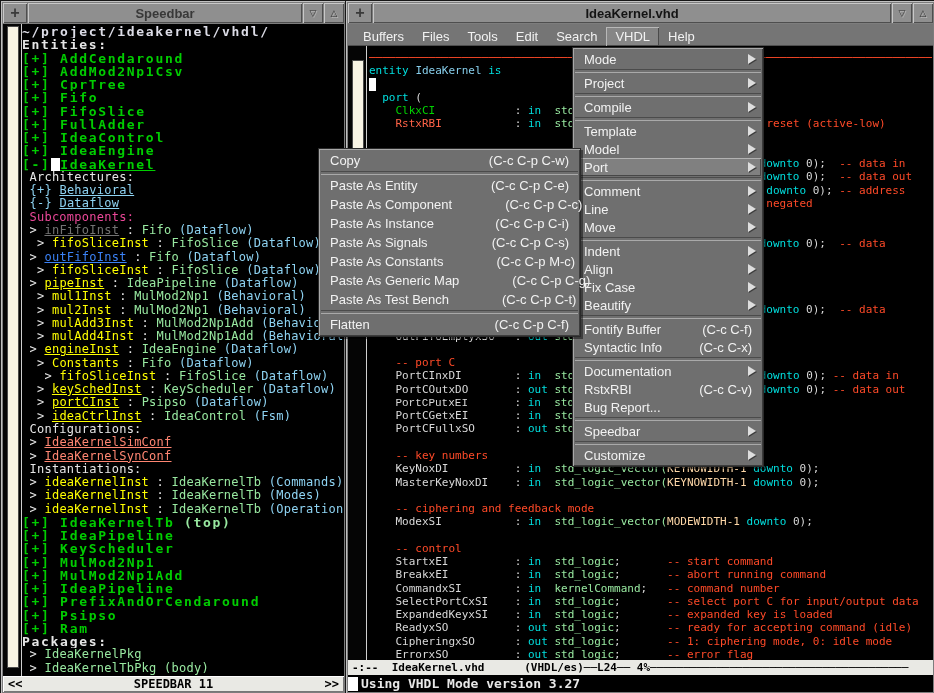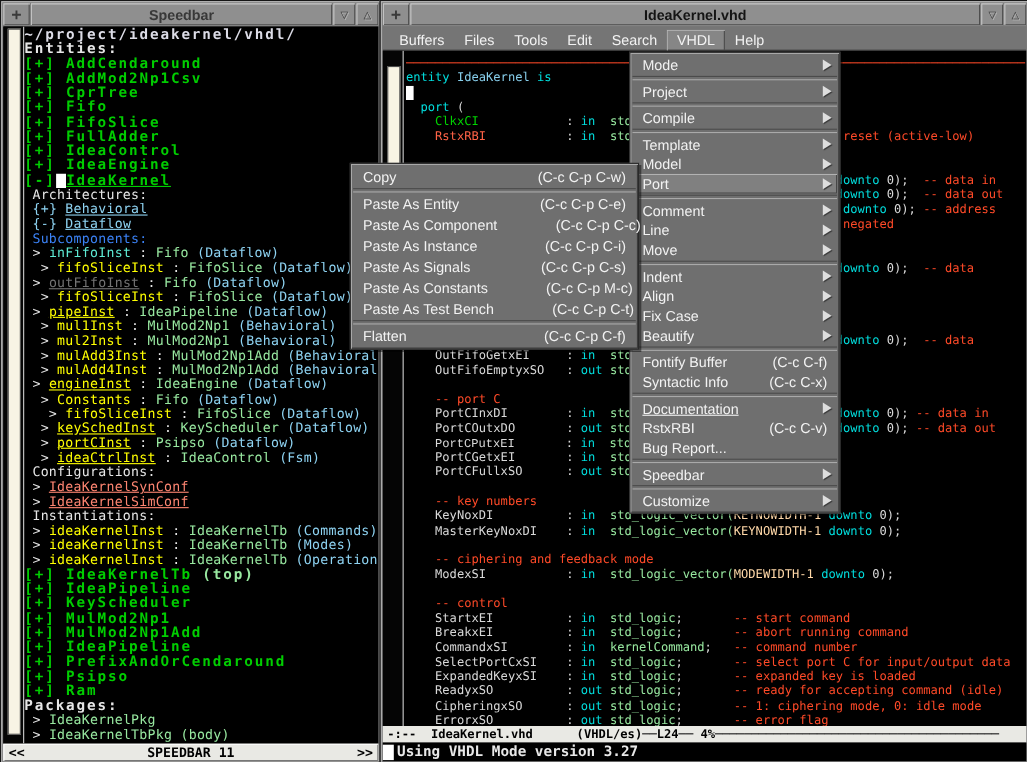--- a/index.html
+++ b/index.html
@@ -93,39 +93,39 @@
         <div class="sline b"><span style="color: rgb(0, 205, 0);">[+] </span><span style="color: rgb(0, 205, 0);">CprTree</span></div>
         <div class="sline b"><span style="color: rgb(0, 205, 0);">[+] </span><span style="color: rgb(0, 205, 0);">Fifo</span></div>
         <div class="sline b"><span style="color: rgb(0, 205, 0);">[+] </span><span style="color: rgb(0, 205, 0);">FifoSlice</span></div>
         <div class="sline b"><span style="color: rgb(0, 205, 0);">[+] </span><span style="color: rgb(0, 205, 0);">FullAdder</span></div>
         <div class="sline b"><span style="color: rgb(0, 205, 0);">[+] </span><span style="color: rgb(0, 205, 0);">IdeaControl</span></div>
         <div class="sline b"><span style="color: rgb(0, 205, 0);">[+] </span><span style="color: rgb(0, 205, 0);">IdeaEngine</span></div>
         <div class="sline b"><span style="color: rgb(0, 205, 0);">[-]</span><span class="cursor"> </span><span style="color: rgb(0, 205, 0); text-decoration: underline;">IdeaKernel</span></div>
         <div class="sline"><span style="color: rgb(230, 230, 230);"> Architectures:</span></div>
         <div class="sline"><span style="color: rgb(230, 230, 230);"> </span><span style="color: rgb(142, 211, 242);">{+}</span><span style="color: rgb(230, 230, 230);"> </span><span style="color: rgb(142, 211, 242); text-decoration: underline;">Behavioral</span></div>
         <div class="sline"><span style="color: rgb(230, 230, 230);"> </span><span style="color: rgb(142, 211, 242);">{-}</span><span style="color: rgb(230, 230, 230);"> </span><span style="color: rgb(142, 211, 242); text-decoration: underline;">Dataflow</span></div>
-        <div class="sline"><span style="color: #3b82f6;"> Subcomponents:</span></div>
-        <div class="sline"><span style="color: rgb(230, 230, 230);"> &gt; </span><span style="color: #5eead4; ">inFifoInst</span><span style="color: rgb(230, 230, 230);"> : </span><span style="color: rgb(152, 232, 160);">Fifo</span><span style="color: rgb(230, 230, 230);"> </span><span style="color: rgb(142, 211, 242);">(Dataflow)</span></div>
+        <div class="sline"><span style="color: #ec4899;"> Subcomponents:</span></div>
+        <div class="sline"><span style="color: rgb(230, 230, 230);"> &gt; </span><span style="color: #737373; text-decoration: underline;">inFifoInst</span><span style="color: rgb(230, 230, 230);"> : </span><span style="color: rgb(152, 232, 160);">Fifo</span><span style="color: rgb(230, 230, 230);"> </span><span style="color: rgb(142, 211, 242);">(Dataflow)</span></div>
         <div class="sline"><span style="color: rgb(230, 230, 230);">  &gt; </span><span style="color: rgb(255, 255, 0);">fifoSliceInst</span><span style="color: rgb(230, 230, 230);"> : </span><span style="color: rgb(152, 232, 160);">FifoSlice</span><span style="color: rgb(230, 230, 230);"> </span><span style="color: rgb(142, 211, 242);">(Dataflow)</span></div>
-        <div class="sline"><span style="color: rgb(230, 230, 230);"> &gt; </span><span style="color: #737373; text-decoration: underline;">outFifoInst</span><span style="color: rgb(230, 230, 230);"> : </span><span style="color: rgb(152, 232, 160);">Fifo</span><span style="color: rgb(230, 230, 230);"> </span><span style="color: rgb(142, 211, 242);">(Dataflow)</span></div>
+        <div class="sline"><span style="color: rgb(230, 230, 230);"> &gt; </span><span style="color: #3b82f6; text-decoration: underline;">outFifoInst</span><span style="color: rgb(230, 230, 230);"> : </span><span style="color: rgb(152, 232, 160);">Fifo</span><span style="color: rgb(230, 230, 230);"> </span><span style="color: rgb(142, 211, 242);">(Dataflow)</span></div>
         <div class="sline"><span style="color: rgb(230, 230, 230);">  &gt; </span><span style="color: rgb(255, 255, 0);">fifoSliceInst</span><span style="color: rgb(230, 230, 230);"> : </span><span style="color: rgb(152, 232, 160);">FifoSlice</span><span style="color: rgb(230, 230, 230);"> </span><span style="color: rgb(142, 211, 242);">(Dataflow)</span></div>
         <div class="sline"><span style="color: rgb(230, 230, 230);"> &gt; </span><span style="color: rgb(255, 255, 0); text-decoration: underline;">pipeInst</span><span style="color: rgb(230, 230, 230);"> : </span><span style="color: rgb(152, 232, 160);">IdeaPipeline</span><span style="color: rgb(230, 230, 230);"> </span><span style="color: rgb(142, 211, 242);">(Dataflow)</span></div>
         <div class="sline"><span style="color: rgb(230, 230, 230);">  &gt; </span><span style="color: rgb(255, 255, 0);">mul1Inst</span><span style="color: rgb(230, 230, 230);"> : </span><span style="color: rgb(152, 232, 160);">MulMod2Np1</span><span style="color: rgb(230, 230, 230);"> </span><span style="color: rgb(142, 211, 242);">(Behavioral)</span></div>
         <div class="sline"><span style="color: rgb(230, 230, 230);">  &gt; </span><span style="color: rgb(255, 255, 0);">mul2Inst</span><span style="color: rgb(230, 230, 230);"> : </span><span style="color: rgb(152, 232, 160);">MulMod2Np1</span><span style="color: rgb(230, 230, 230);"> </span><span style="color: rgb(142, 211, 242);">(Behavioral)</span></div>
         <div class="sline"><span style="color: rgb(230, 230, 230);">  &gt; </span><span style="color: rgb(255, 255, 0);">mulAdd3Inst</span><span style="color: rgb(230, 230, 230);"> : </span><span style="color: rgb(152, 232, 160);">MulMod2Np1Add</span><span style="color: rgb(230, 230, 230);"> </span><span style="color: rgb(142, 211, 242);">(Behavioral)</span></div>
         <div class="sline"><span style="color: rgb(230, 230, 230);">  &gt; </span><span style="color: rgb(255, 255, 0);">mulAdd4Inst</span><span style="color: rgb(230, 230, 230);"> : </span><span style="color: rgb(152, 232, 160);">MulMod2Np1Add</span><span style="color: rgb(230, 230, 230);"> </span><span style="color: rgb(142, 211, 242);">(Behavioral)</span></div>
         <div class="sline"><span style="color: rgb(230, 230, 230);"> &gt; </span><span style="color: rgb(255, 255, 0); text-decoration: underline;">engineInst</span><span style="color: rgb(230, 230, 230);"> : </span><span style="color: rgb(152, 232, 160);">IdeaEngine</span><span style="color: rgb(230, 230, 230);"> </span><span style="color: rgb(142, 211, 242);">(Dataflow)</span></div>
         <div class="sline"><span style="color: rgb(230, 230, 230);">  &gt; </span><span style="color: rgb(255, 255, 0);">Constants</span><span style="color: rgb(230, 230, 230);"> : </span><span style="color: rgb(152, 232, 160);">Fifo</span><span style="color: rgb(230, 230, 230);"> </span><span style="color: rgb(142, 211, 242);">(Dataflow)</span></div>
         <div class="sline"><span style="color: rgb(230, 230, 230);">   &gt; </span><span style="color: rgb(255, 255, 0);">fifoSliceInst</span><span style="color: rgb(230, 230, 230);"> : </span><span style="color: rgb(152, 232, 160);">FifoSlice</span><span style="color: rgb(230, 230, 230);"> </span><span style="color: rgb(142, 211, 242);">(Dataflow)</span></div>
         <div class="sline"><span style="color: rgb(230, 230, 230);">  &gt; </span><span style="color: rgb(255, 255, 0); text-decoration: underline;">keySchedInst</span><span style="color: rgb(230, 230, 230);"> : </span><span style="color: rgb(152, 232, 160);">KeyScheduler</span><span style="color: rgb(230, 230, 230);"> </span><span style="color: rgb(142, 211, 242);">(Dataflow)</span></div>
         <div class="sline"><span style="color: rgb(230, 230, 230);">  &gt; </span><span style="color: rgb(255, 255, 0); text-decoration: underline;">portCInst</span><span style="color: rgb(230, 230, 230);"> : </span><span style="color: rgb(152, 232, 160);">Psipso</span><span style="color: rgb(230, 230, 230);"> </span><span style="color: rgb(142, 211, 242);">(Dataflow)</span></div>
         <div class="sline"><span style="color: rgb(230, 230, 230);">  &gt; </span><span style="color: rgb(255, 255, 0); text-decoration: underline;">ideaCtrlInst</span><span style="color: rgb(230, 230, 230);"> : </span><span style="color: rgb(152, 232, 160);">IdeaControl</span><span style="color: rgb(230, 230, 230);"> </span><span style="color: rgb(142, 211, 242);">(Fsm)</span></div>
         <div class="sline"><span style="color: rgb(230, 230, 230);"> Configurations:</span></div>
+        <div class="sline"><span style="color: rgb(230, 230, 230);"> &gt; </span><span style="color: rgb(255, 134, 114); text-decoration: underline;">IdeaKernelSimConf</span></div>
         <div class="sline"><span style="color: rgb(230, 230, 230);"> &gt; </span><span style="color: rgb(255, 134, 114); text-decoration: underline;">IdeaKernelSynConf</span></div>
-        <div class="sline"><span style="color: rgb(230, 230, 230);"> &gt; </span><span style="color: rgb(255, 134, 114); text-decoration: underline;">IdeaKernelSimConf</span></div>
         <div class="sline"><span style="color: rgb(230, 230, 230);"> Instantiations:</span></div>
         <div class="sline"><span style="color: rgb(230, 230, 230);"> &gt; </span><span style="color: rgb(255, 255, 0);">ideaKernelInst</span><span style="color: rgb(230, 230, 230);"> : </span><span style="color: rgb(152, 232, 160);">IdeaKernelTb</span><span style="color: rgb(230, 230, 230);"> </span><span style="color: rgb(142, 211, 242);">(Commands)</span></div>
         <div class="sline"><span style="color: rgb(230, 230, 230);"> &gt; </span><span style="color: rgb(255, 255, 0);">ideaKernelInst</span><span style="color: rgb(230, 230, 230);"> : </span><span style="color: rgb(152, 232, 160);">IdeaKernelTb</span><span style="color: rgb(230, 230, 230);"> </span><span style="color: rgb(142, 211, 242);">(Modes)</span></div>
         <div class="sline"><span style="color: rgb(230, 230, 230);"> &gt; </span><span style="color: rgb(255, 255, 0);">ideaKernelInst</span><span style="color: rgb(230, 230, 230);"> : </span><span style="color: rgb(152, 232, 160);">IdeaKernelTb</span><span style="color: rgb(230, 230, 230);"> </span><span style="color: rgb(142, 211, 242);">(Operation)</span></div>
         <div class="sline b"><span style="color: rgb(0, 205, 0);">[+] </span><span style="color: rgb(0, 205, 0);">IdeaKernelTb</span><span style="color: rgb(152, 232, 160);"> (top)</span></div>
         <div class="sline b"><span style="color: rgb(0, 205, 0);">[+] </span><span style="color: rgb(0, 205, 0);">IdeaPipeline</span></div>
         <div class="sline b"><span style="color: rgb(0, 205, 0);">[+] </span><span style="color: rgb(0, 205, 0);">KeyScheduler</span></div>
         <div class="sline b"><span style="color: rgb(0, 205, 0);">[+] </span><span style="color: rgb(0, 205, 0);">MulMod2Np1</span></div>
         <div class="sline b"><span style="color: rgb(0, 205, 0);">[+] </span><span style="color: rgb(0, 205, 0);">MulMod2Np1Add</span></div>
         <div class="sline b"><span style="color: rgb(0, 205, 0);">[+] </span><span style="color: rgb(0, 205, 0);">IdeaPipeline</span></div>
@@ -282,21 +282,21 @@
     <div class="menu-item">
       <span class="lbl">Fontify Buffer</span>
       <span class="key">(C-c C-f)</span>
     </div>
     <div class="menu-item">
       <span class="lbl">Syntactic Info</span>
       <span class="key">(C-c C-x)</span>
     </div>
     <div class="menu-sep"></div>
     <div class="menu-item">
-      <span class="lbl" style="margin-right: 10px; text-decoration: underline;">Documentation</span>
+      <span class="lbl" style="margin-right: 10px;">Documentation</span>
       <span class="m-arrow"></span>
     </div>
     <div class="menu-item">
       <span class="lbl">RstxRBI</span>
       <span class="key">(C-c C-v)</span>
     </div>
     <div class="menu-item">
       <span class="lbl">Bug Report...</span>
     </div>
     <div class="menu-sep"></div>
@@ -331,20 +331,24 @@
     </div>
     <div class="menu-item">
       <span class="lbl">Paste As Signals</span>
       <span class="key">(C-c C-p C-s)</span>
     </div>
     <div class="menu-item">
       <span class="lbl">Paste As Constants</span>
       <span class="key">(C-c C-p M-c)</span>
     </div>
     <div class="menu-item">
+      <span class="lbl">Paste As Generic Map</span>
+      <span class="key">(C-c C-p C-g)</span>
+    </div>
+    <div class="menu-item">
       <span class="lbl">Paste As Test Bench</span>
       <span class="key">(C-c C-p C-t)</span>
     </div>
     <div class="menu-sep"></div>
     <div class="menu-item">
       <span class="lbl">Flatten</span>
       <span class="key">(C-c C-p C-f)</span>
     </div>
   </div>
 

